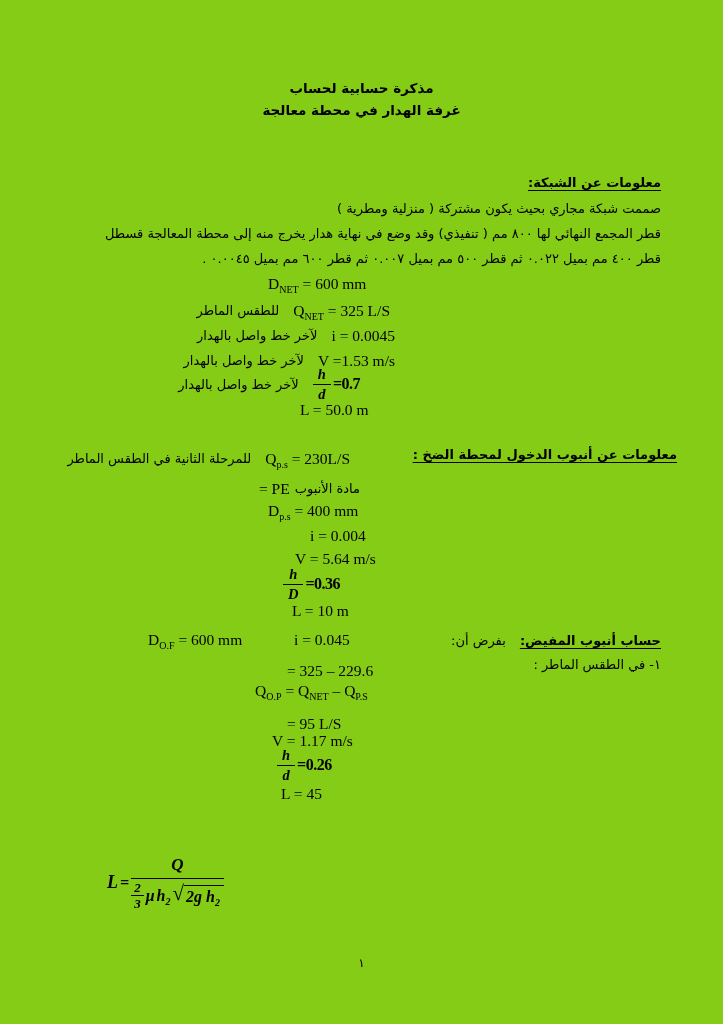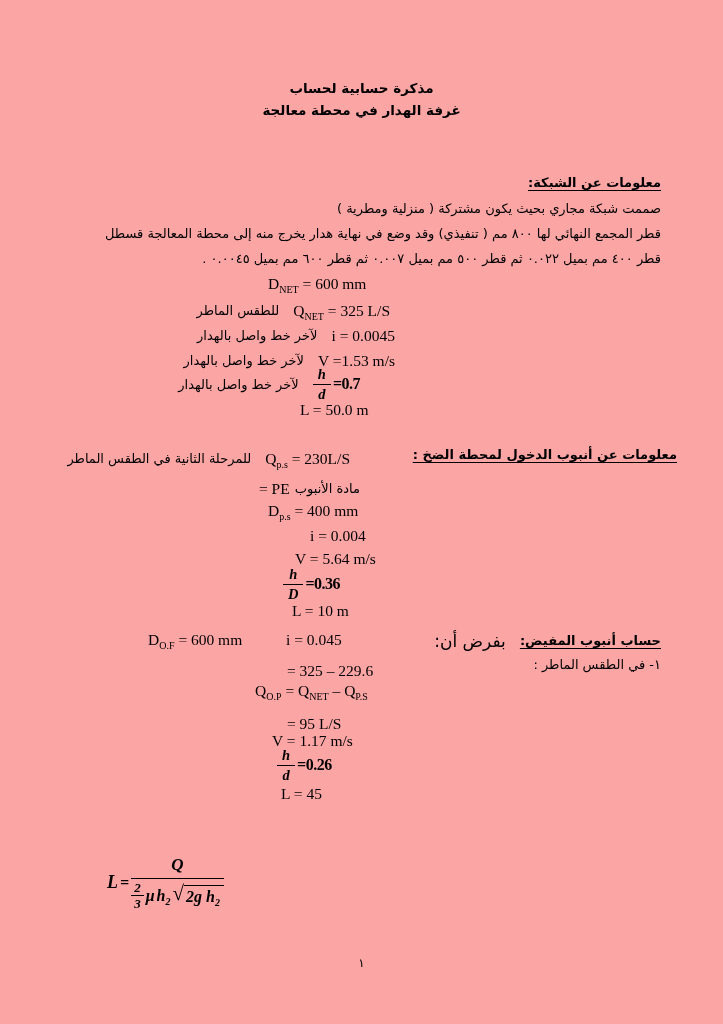--- a/index.html
+++ b/index.html
@@ -1,17 +1,17 @@
 <!DOCTYPE html>
 <html lang="ar"><head>
 <meta charset="utf-8">
 <style>
   html,body{margin:0;padding:0;background:#e8e8e8;}
   .page{
-    position:relative;width:723px;height:1024px;background:#fca5a5;
+    position:relative;width:723px;height:1024px;background:#84cc16;
     margin:0 auto;overflow:hidden;color:#000;
     font-family:"DejaVu Sans",sans-serif;
   }
   .abs{position:absolute;white-space:nowrap;}
   .center-line{left:0;width:723px;text-align:center;}
   .ar{font-family:"DejaVu Sans",sans-serif;font-size:13px;direction:rtl;}
   .title{font-weight:bold;font-size:13.5px;direction:rtl;}
   .head{font-weight:bold;text-decoration:underline;text-underline-offset:3px;font-size:13px;}
   .rtl{direction:rtl;}
   .ltr{direction:ltr;display:inline-block;vertical-align:middle;}
@@ -94,23 +94,23 @@
   <div class="abs eq" style="top:502px;left:268px"><span>D</span><sub>p.s</sub><span> = 400 mm</span></div>
   <div class="abs eq" style="top:527px;left:310px">i = 0.004</div>
   <div class="abs eq" style="top:550px;left:295px">V = 5.64 m/s</div>
 
   <div class="abs ltr" style="top:566px;left:283px"><span class="frac"><span class="fnum">h</span><span class="fden">D</span></span><span class="fracval">=0.36</span></div>
 
   <div class="abs eq" style="top:602px;left:292px">L = 10 m</div>
 
   <div class="abs rtl" style="top:630px;right:62px">
     <span class="ar head">حساب أنبوب المفيض:</span>
-    <span class="ar note" style="font-size:17px">بفرض أن:</span>
+    <span class="ar note" style="font-size:13px">بفرض أن:</span>
   </div>
-  <div class="abs eq" style="top:631px;left:286px">i = 0.045</div>
+  <div class="abs eq" style="top:631px;left:294px">i = 0.045</div>
   <div class="abs eq" style="top:631px;left:148px"><span>D</span><sub>O.F</sub><span> = 600 mm</span></div>
 
   <div class="abs ar" style="top:657px;right:62px">١- في الطقس الماطر :</div>
 
   <div class="abs eq" style="top:682px;left:255px"><span>Q</span><sub>O.P</sub><span> = </span><span>Q</span><sub>NET</sub><span> – </span><span>Q</span><sub>P.S</sub></div>
   <div class="abs eq" style="top:662px;left:287px">= 325 – 229.6</div>
   <div class="abs eq" style="top:715px;left:287px">= 95 L/S</div>
   <div class="abs eq" style="top:732px;left:272px">V = 1.17 m/s</div>
 
   <div class="abs ltr" style="top:747px;left:277px"><span class="frac"><span class="fnum">h</span><span class="fden">d</span></span><span class="fracval">=0.26</span></div>

